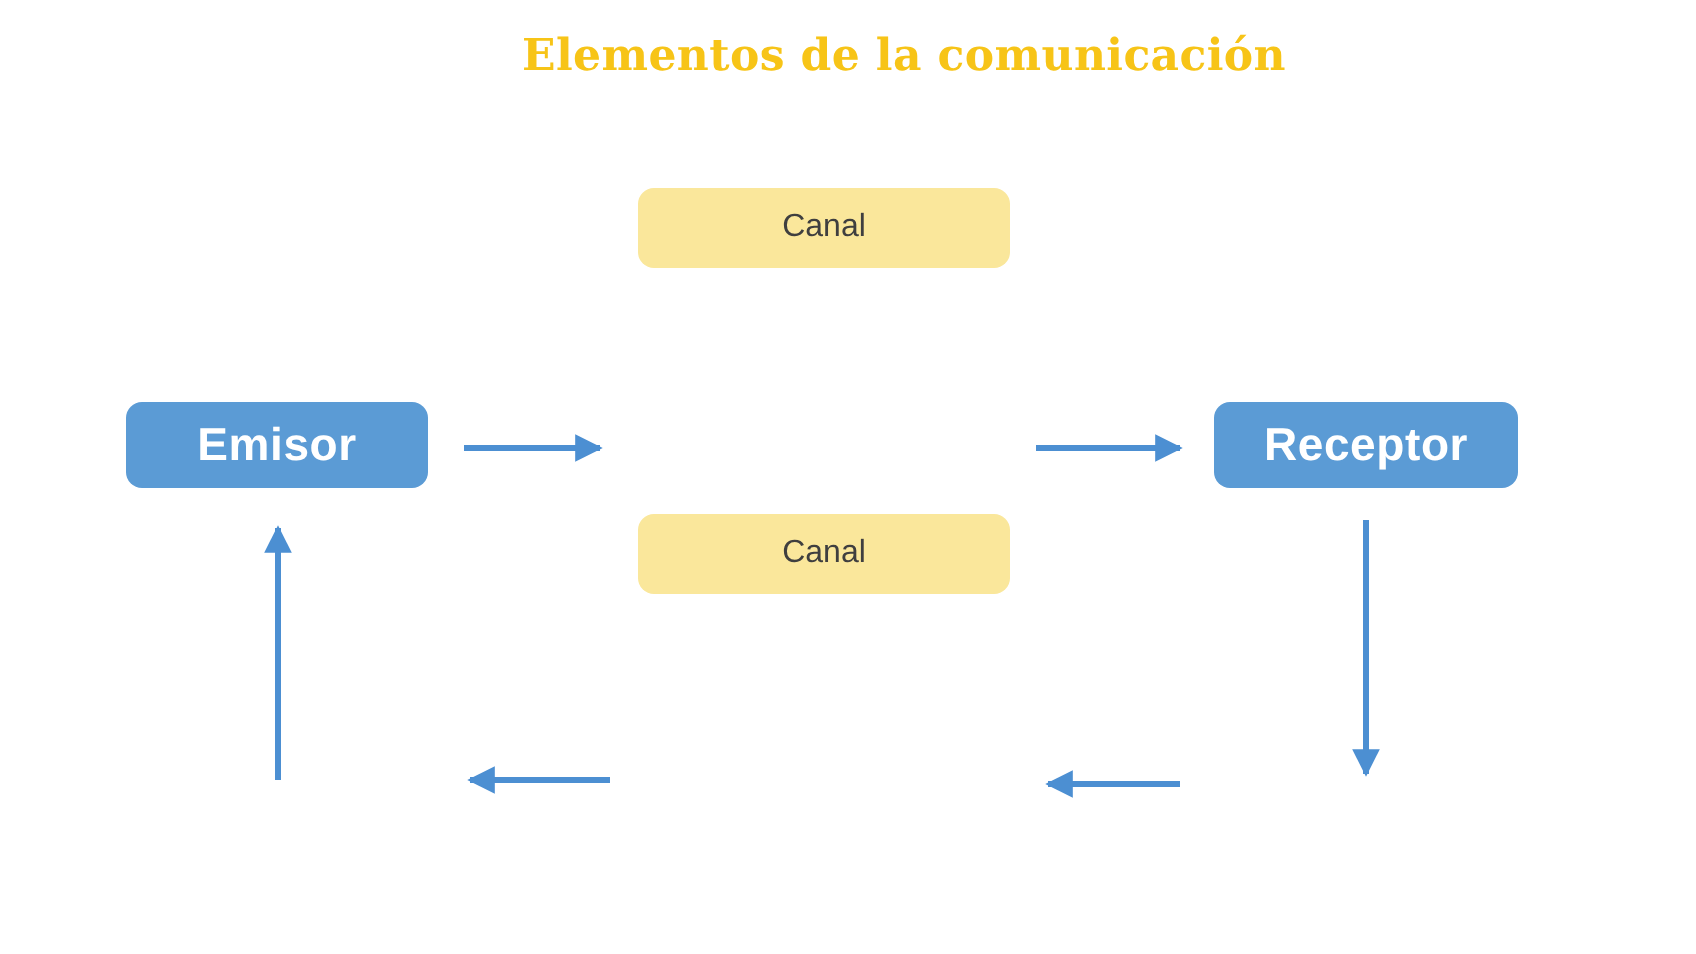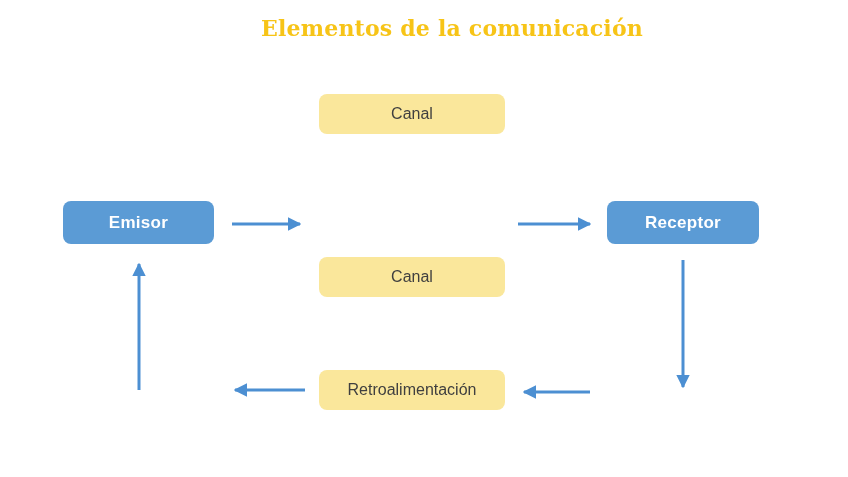--- a/index.html
+++ b/index.html
@@ -21,21 +21,21 @@
   .ybox.y0{top:94px;}
   .ybox.y1{top:149px;}
   .ybox.y2{top:203px;}
   .ybox.y3{top:257px;}
   .ybox.y4{top:311px;}
   .ybox.y5{top:370px;}
   .bbox{
     position:absolute;top:201px;height:43px;
     background:var(--node-blue,#5B9BD5);border-radius:8px;
     display:flex;align-items:center;justify-content:center;
-    font-size:17px;font-weight:700;color:#ffffff;letter-spacing:.3px;
+    font-size:23px;font-weight:700;color:#ffffff;letter-spacing:.3px;
   }
   .bbox.sender{left:63px;width:151px;}
   .bbox.receiver{left:607px;width:152px;}
   .arrow{position:absolute;overflow:visible;}
   .arrow line{stroke:var(--arrow-blue,#4C8FD2);stroke-width:3;}
   #ah path{fill:var(--arrow-blue,#4C8FD2);}
   .defs-svg{position:absolute;width:0;height:0;}
 </style>
 </head>
 <body>
@@ -58,23 +58,20 @@
   <div class="bbox receiver">
     <span>Receptor</span>
   </div>
 
   <div class="ybox y0">
     <span>Canal</span>
   </div>
   <div class="ybox y3">
     <span>Canal</span>
   </div>
-  <div class="ybox y5">
-    <span>Retroalimentación</span>
-  </div>
 
   <svg class="arrow" style="left:226px;top:212px;" width="86" height="24" viewBox="0 0 86 24">
     <line x1="6" y1="12" x2="74" y2="12" marker-end="url(#ah)"></line>
   </svg>
 
   <svg class="arrow" style="left:512px;top:212px;" width="86" height="24" viewBox="0 0 86 24">
     <line x1="6" y1="12" x2="78" y2="12" marker-end="url(#ah)"></line>
   </svg>
 
   <svg class="arrow" style="left:671px;top:254px;" width="24" height="144" viewBox="0 0 24 144">

